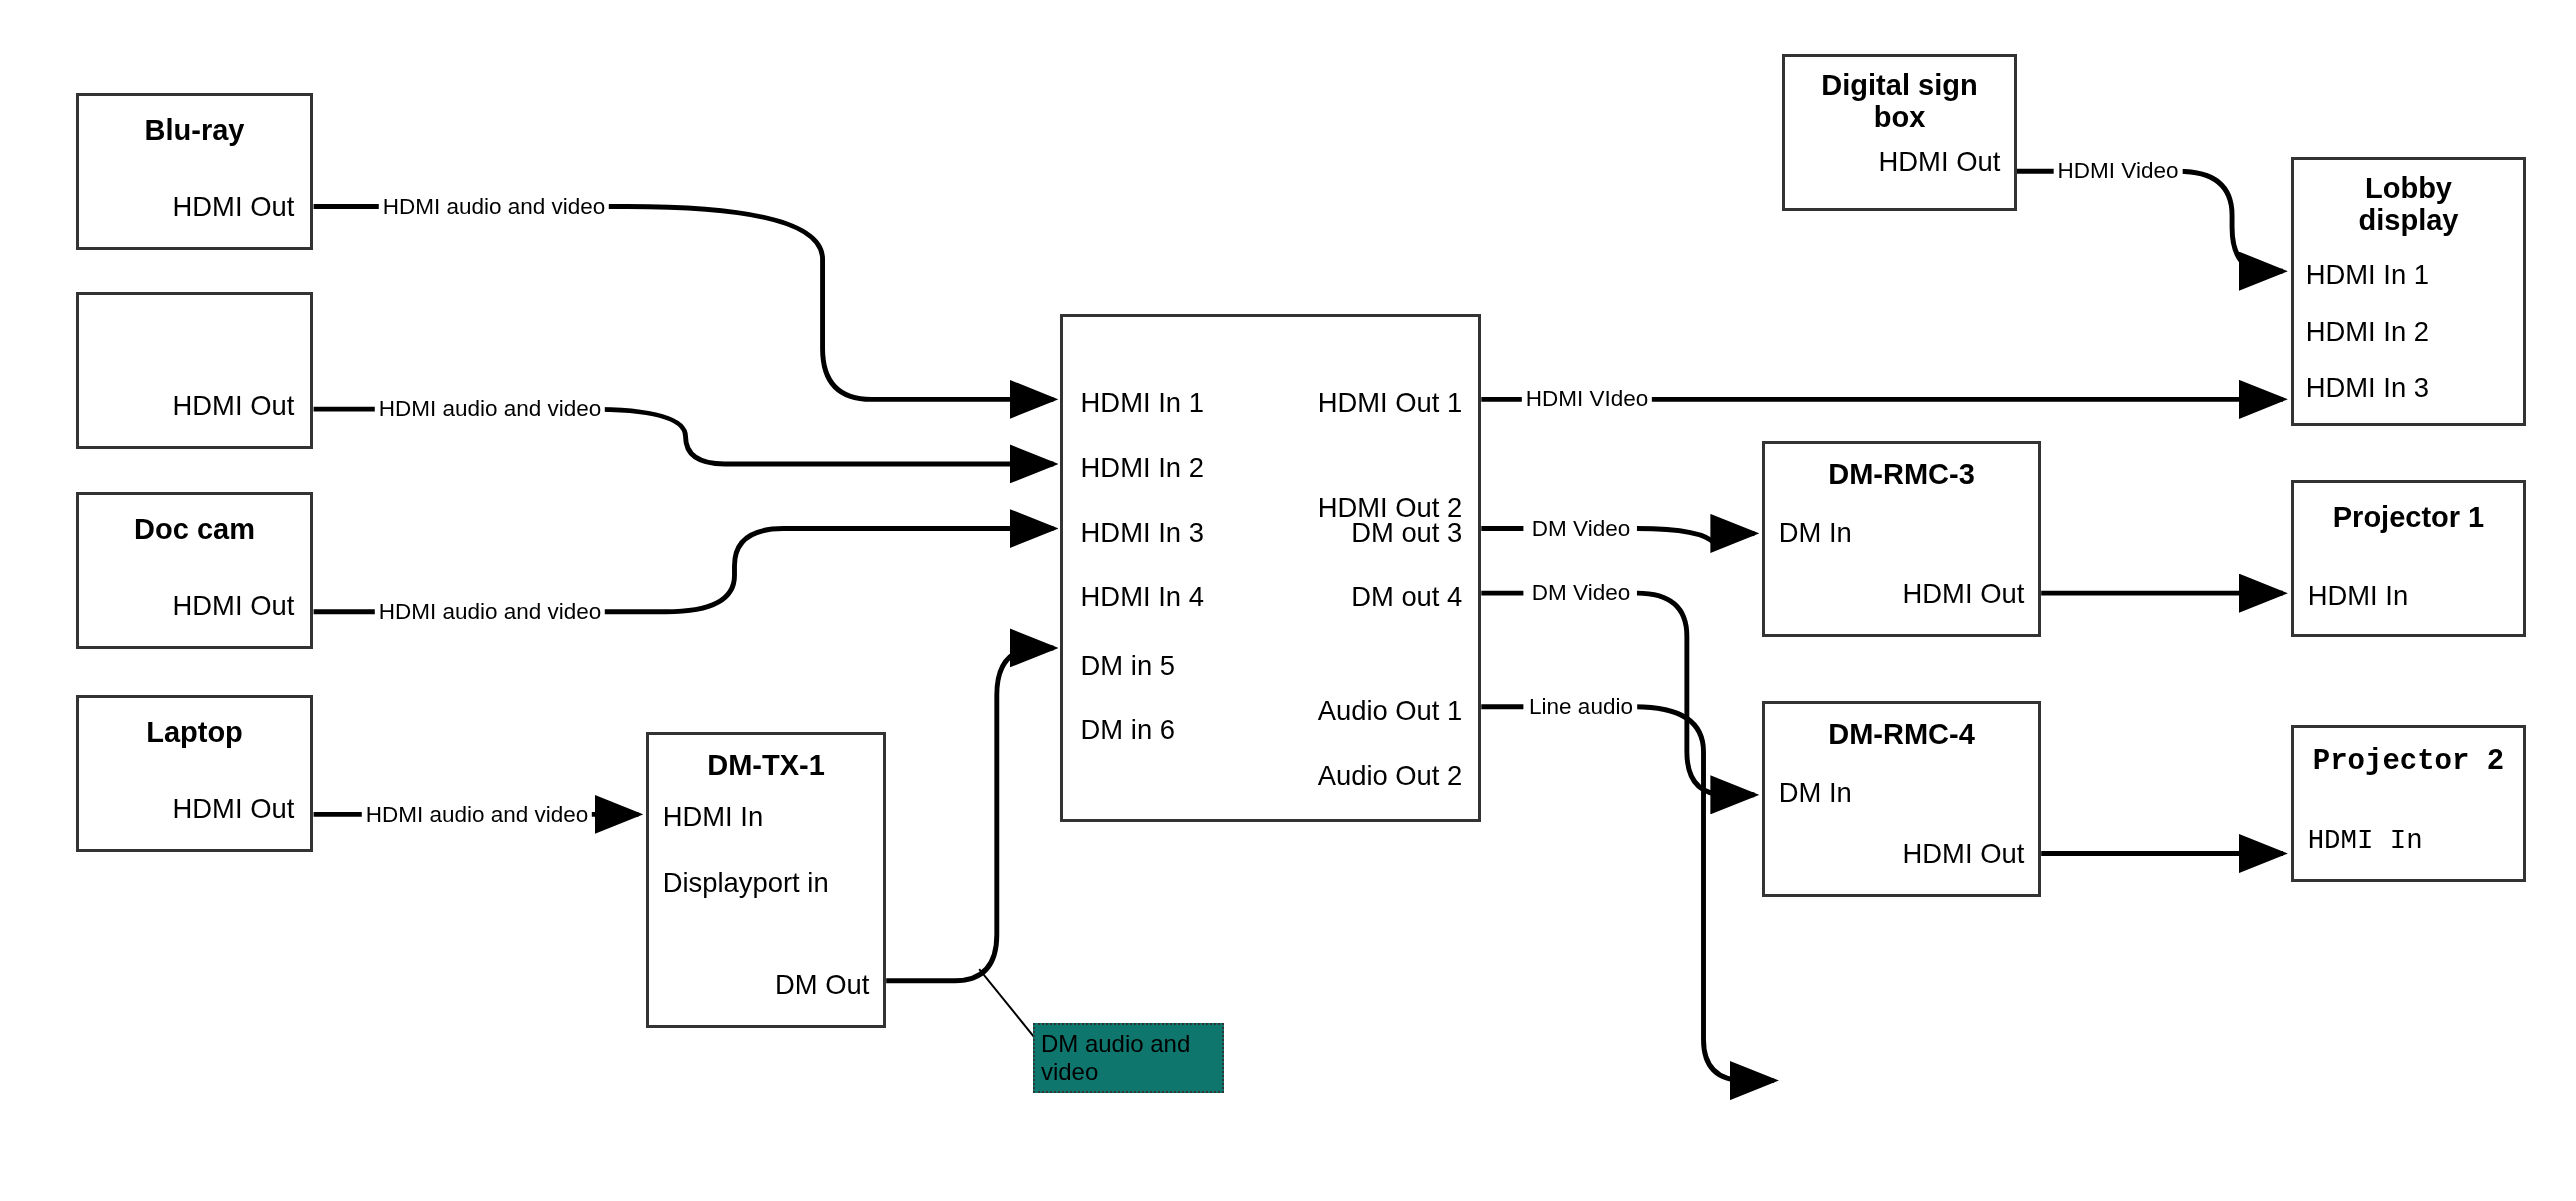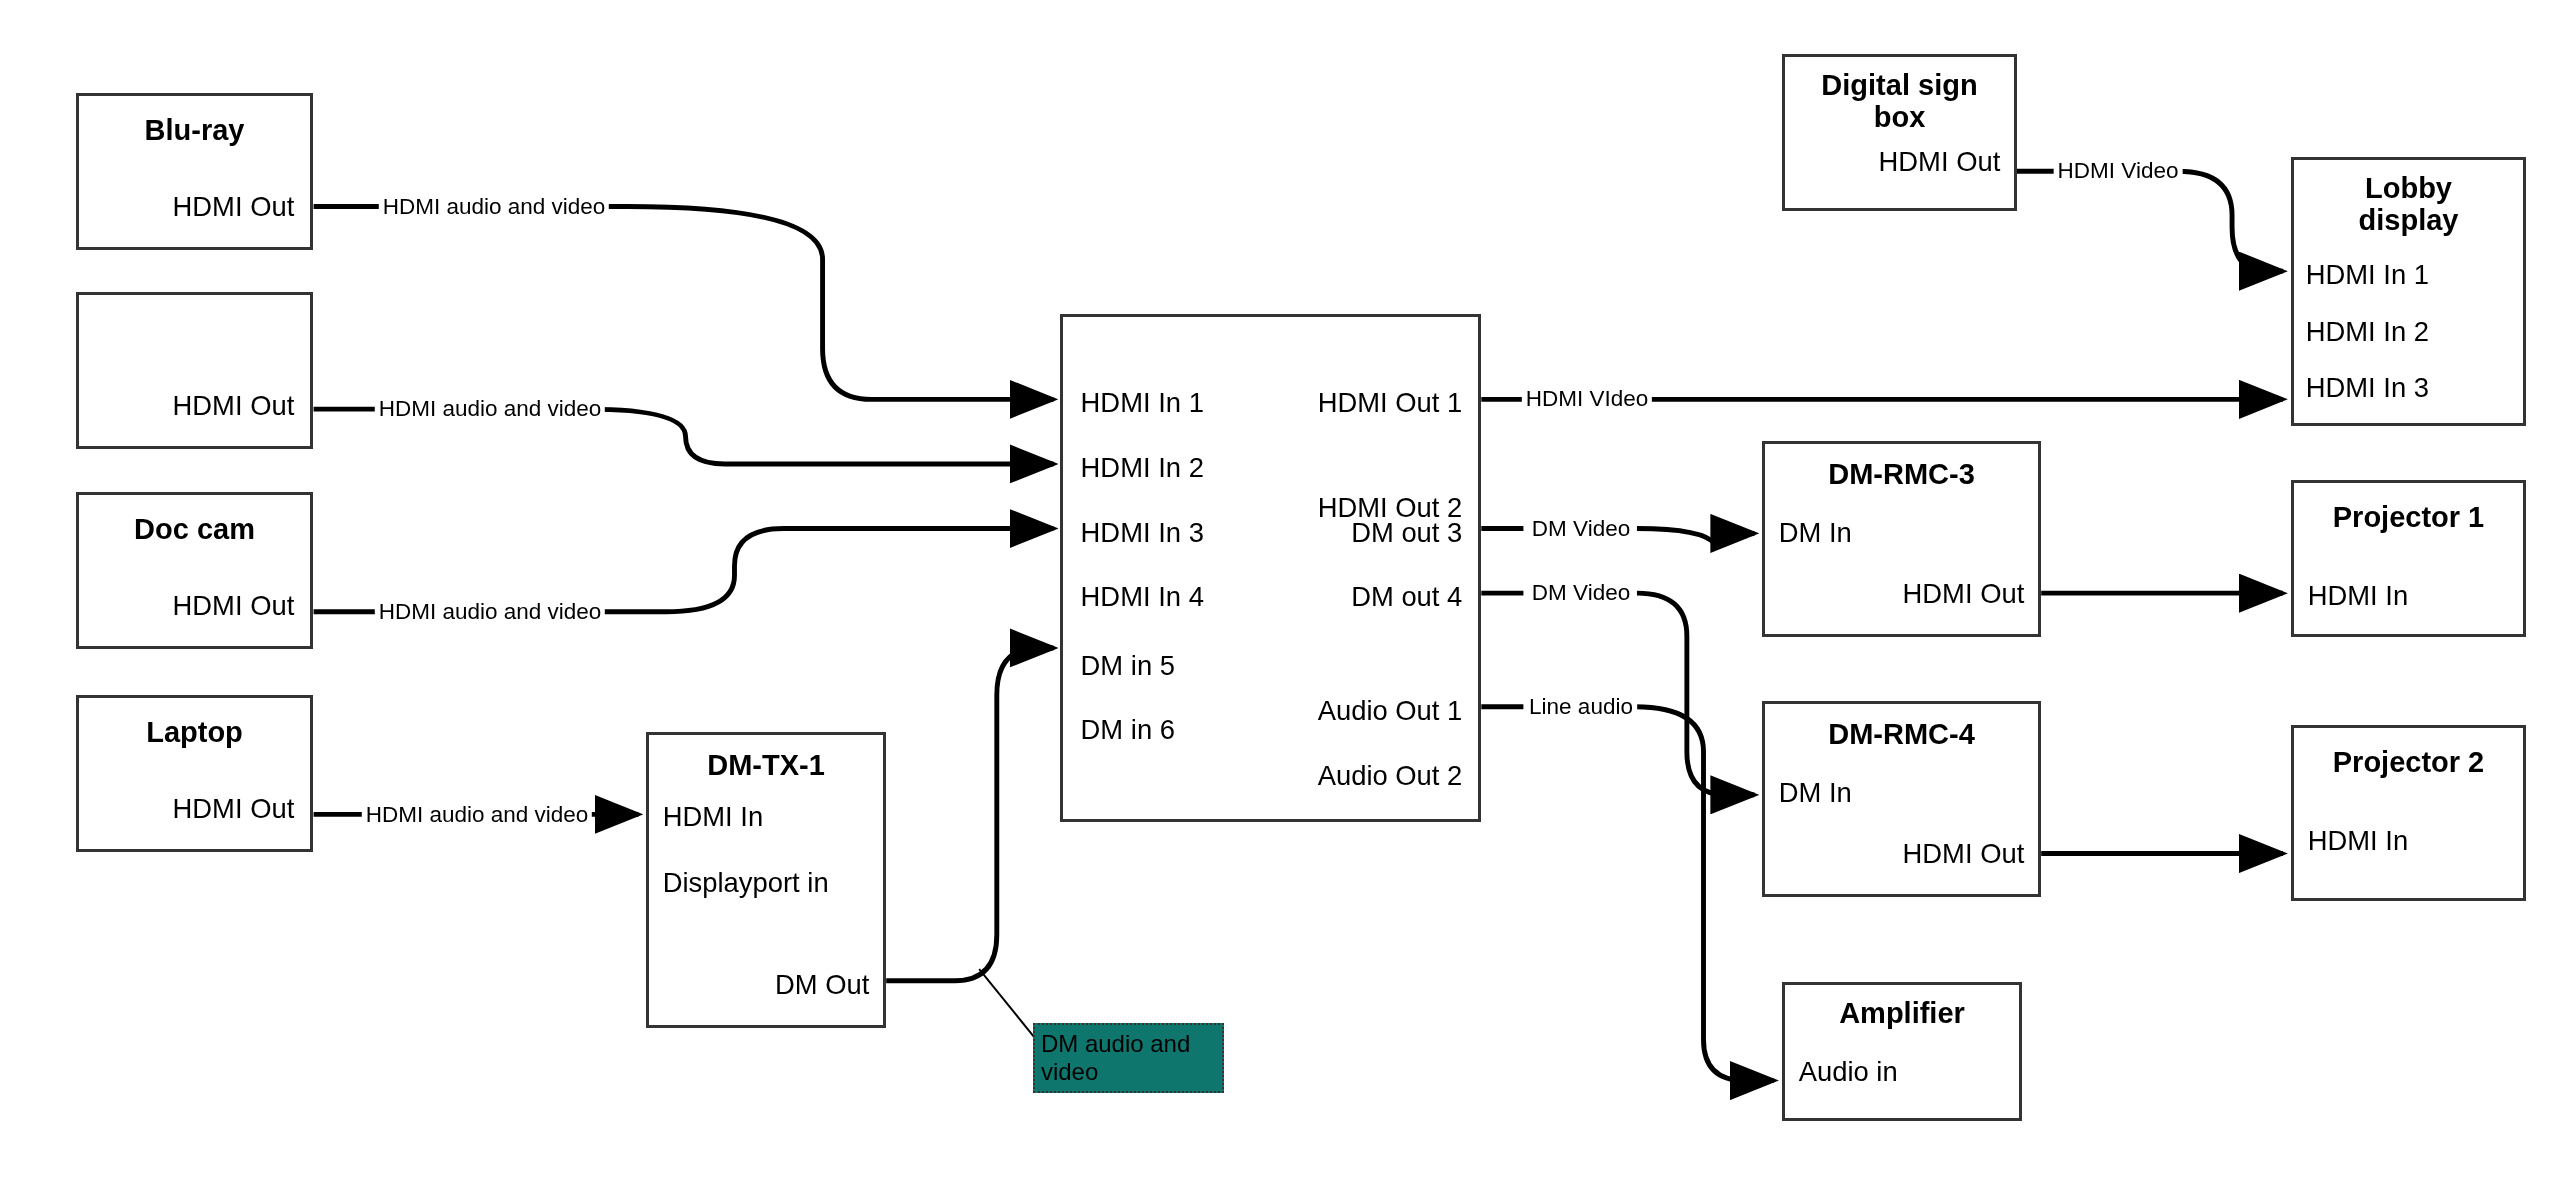--- a/index.html
+++ b/index.html
@@ -69,21 +69,21 @@
   #n-doccam   {left:76px;  top:492px; width:237px; height:157px;}
   #n-laptop   {left:76px;  top:695px; width:237px; height:157px;}
   #n-dmtx1    {left:646px; top:732px; width:240px; height:296px;}
   #n-dm8x8    {left:1060px;top:314px; width:421px; height:508px;}
   #n-dsign    {left:1782px;top:54px;  width:235px; height:157px;}
   #n-rmc3     {left:1762px;top:441px; width:279px; height:196px;}
   #n-rmc4     {left:1762px;top:701px; width:279px; height:196px;}
   #n-amp      {left:1782px;top:982px;width:240px; height:139px;}
   #n-lobby    {left:2291px;top:157px; width:235px; height:269px;}
   #n-proj1    {left:2291px;top:480px; width:235px; height:157px;}
-  #n-proj2    {left:2291px;top:725px; width:235px; height:176px;}
+  #n-proj2    {left:2291px;top:725px; width:235px; height:157px;font-family:Liberation Mono, monospace;}
   #callout-dm {left:1033px;top:1023px;width:191px;height:70px;}
   
   .abs{position:absolute;}
 </style>
 </head>
 <body>
 
 <div id="canvas">
 
   <svg class="wires" viewBox="0 0 2631 1227">
@@ -187,24 +187,20 @@
     <div class="port left abs" style="left:13.7px;top:74px;">DM In</div>
     <div class="port right abs" style="left:0;right:13.7px;top:135px;">HDMI Out</div>
   </div>
 
   <div class="node" id="n-rmc4">
     <div class="node-title abs" style="left:0;right:0;top:13.7px;">DM-RMC-4</div>
     <div class="port left abs" style="left:13.7px;top:74px;">DM In</div>
     <div class="port right abs" style="left:0;right:13.7px;top:135px;">HDMI Out</div>
   </div>
 
-  <div class="node" id="n-amp">
-    <div class="node-title abs" style="left:0;right:0;top:11.7px;">Amplifier</div>
-    <div class="port left abs" style="left:13.7px;top:72px;">Audio in</div>
-  </div>
 
   <div class="node" id="n-lobby">
     <div class="node-title abs" style="left:0;right:0;top:11.7px;">Lobby
 display</div>
     <div class="port left abs" style="left:11.7px;top:100px;">HDMI In 1</div>
     <div class="port left abs" style="left:11.7px;top:157px;">HDMI In 2</div>
     <div class="port left abs" style="left:11.7px;top:213px;">HDMI In 3</div>
   </div>
 
   <div class="node" id="n-proj1">

